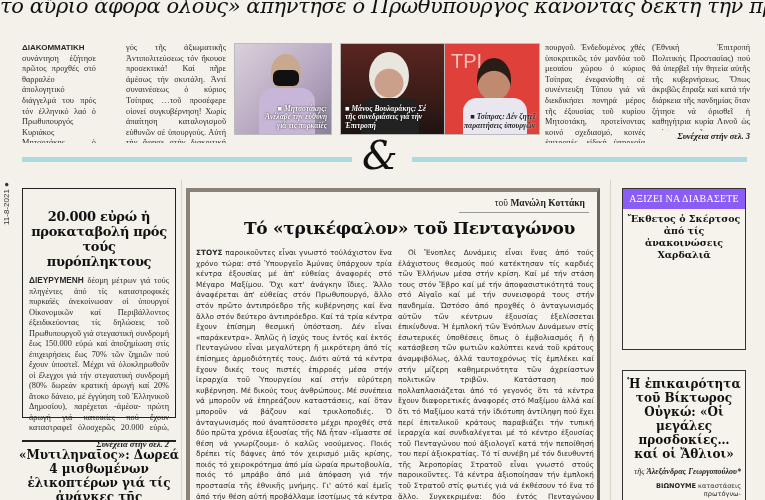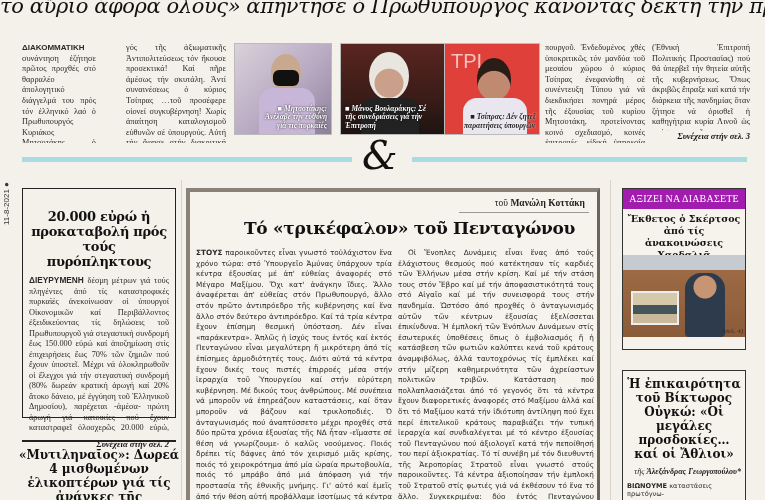--- a/index.html
+++ b/index.html
@@ -103,21 +103,21 @@
     font-family: "DejaVu Sans", sans-serif;
     font-size: 7.3px; line-height: 10.6px; text-align: justify; color: #2a2a2a;
   }
   .main-col b { font-weight: bold; }
   
   .read-box {
     position: absolute; left: 622px; top: 188px; width: 124px; height: 162px;
     border: 1px solid #333; background: #f6f3ec; overflow: hidden;
   }
   .read-head {
-    background: #a21caf; color: #fff; height: 20px; line-height: 20px;
+    background: #8b5cf6; color: #fff; height: 20px; line-height: 20px;
     text-align: center; font-family: "Liberation Serif", serif; font-size: 10px;
     letter-spacing: 0.2px; white-space: nowrap;
   }
   .read-title {
     font-family: "DejaVu Serif", serif; font-weight: bold;
     font-size: 9.5px; line-height: 12px; text-align: center; padding: 4px 2px 0; color: #111;
   }
   .read-photo {
     position: absolute; left: 0; top: 66px; width: 124px; height: 82px;
     background: linear-gradient(#c6cbd2 0, #c6cbd2 18%, #9c6b45 18%, #8b5a38 100%);
@@ -143,21 +143,21 @@
   }
   .victor-title {
     font-family: "DejaVu Serif", serif; font-weight: bold;
     font-size: 12px; line-height: 14px; text-align: center; color: #111;
   }
   .victor-by {
     font-size: 8px; font-style: italic; text-align: right; margin-top: 6px; color: #222;
   }
   .victor-by b { font-weight: bold; }
   .victor-body {
-    font-family: "DejaVu Sans", sans-serif; font-size: 6.6px; margin-top: 6px; color: #2a2a2a;
+    font-family: "DejaVu Sans", sans-serif; font-size: 6.6px; margin-top: 6px; color: #2a2a2a; text-align: right;
   }
   .victor-body b { font-weight: bold; }
   .vsep { position:absolute; width:1px; background:#d8d4cc; }
 </style>
 </head>
 <body>
 
 <div class="headline-top">τό αὔριο ἀφορᾶ ὅλους» ἀπήντησε ὁ Πρωθυπουργός κάνοντας δεκτή τήν πρόταση!</div>
 
 <div class="col-text" style="left:22px; top:43px; width:74px; height:100px; overflow:hidden;">
@@ -213,25 +213,20 @@
   <div class="main-title">Τό «τρικέφαλον» τοῦ Πενταγώνου</div>
   <div class="main-col" style="left:6px; height:256px; overflow:hidden;">
     <b>ΣΤΟΥΣ</b><span> παροικοῦντες εἶναι γνωστό τοὐλάχιστον ἕνα χρόνο τώρα: στό Ὑπουργεῖο Ἀμύνας ὑπάρχουν τρία κέντρα ἐξουσίας μέ ἀπ' εὐθείας ἀναφορές στό Μέγαρο Μαξίμου. Ὄχι κατ' ἀνάγκην ἴδιες. Ἄλλο ἀναφέρεται ἀπ' εὐθείας στόν Πρωθυπουργό, ἄλλο στόν πρῶτο ἀντιπρόεδρο τῆς κυβέρνησης καί ἕνα ἄλλο στόν δεύτερο ἀντιπρόεδρο. Καί τά τρία κέντρα ἔχουν ἐπίσημη θεσμική ὑπόσταση. Δέν εἶναι «παράκεντρα». Ἁπλῶς ἡ ἰσχύς τους ἐντός καί ἐκτός Πενταγώνου εἶναι μεγαλύτερη ἤ μικρότερη ἀπό τίς ἐπίσημες ἁρμοδιότητές τους. Διότι αὐτά τά κέντρα ἔχουν δικές τους πιστές ἐπιρροές μέσα στήν ἱεραρχία τοῦ Ὑπουργείου καί στήν εὐρύτερη κυβέρνηση. Μέ δικούς τους ἀνθρώπους. Μέ συνέπεια νά μποροῦν νά ἐπηρεάζουν καταστάσεις, καί ὅταν μποροῦν νά βάζουν καί τρικλοποδιές. Ὁ ἀνταγωνισμός πού ἀναπτύσσετο μέχρι προχθές στά δύο πρῶτα χρόνια ἐξουσίας τῆς ΝΔ ἦταν -εἴμαστε σέ θέση νά γνωρίζουμε- ὁ καλῶς νοούμενος. Ποιός δρέπει τίς δάφνες ἀπό τόν χειρισμό μιᾶς κρίσης, ποιός τό χειροκρότημα ἀπό μία ὡραία πρωτοβουλία, ποιός τό μπράβο ἀπό μιά ἀπόφαση γιά τήν προστασία τῆς ἐθνικῆς μνήμης. Γι' αὐτό καί ἐμεῖς ἀπό τήν θέση αὐτή προβάλλαμε ἰσοτίμως τά κέντρα αὐτά εἴτε εἶναι ἀμιγῶς «πολιτικά», εἴτε ἀμιγῶς «στρατιωτικά», εἴτε «μικτά» πολιτικά καί στρατιωτικά: γιατί ὁ ἀνταγωνισμός προσφορᾶς ὑπέρ πατρίδος εἶναι ὡραῖο</span>
   </div>
   <div class="main-col" style="left:208px; height:256px; overflow:hidden; text-indent:10px;">Οἱ Ἔνοπλες Δυνάμεις εἶναι ἕνας ἀπό τούς ἐλάχιστους θεσμούς πού κατέκτησαν τίς καρδιές τῶν Ἑλλήνων μέσα στήν κρίση. Καί μέ τήν στάση τους στόν Ἔβρο καί μέ τήν ἀποφασιστικότητά τους στό Αἰγαῖο καί μέ τήν συνεισφορά τους στήν πανδημία. Ὡστόσο ἀπό προχθές ὁ ἀνταγωνισμός αὐτῶν τῶν κέντρων ἐξουσίας ἐξελίσσεται ἐπικίνδυνα. Ἡ ἐμπλοκή τῶν Ἐνόπλων Δυνάμεων στίς ἐσωτερικές ὑποθέσεις ὅπως ὁ ἐμβολιασμός ἤ ἡ κατάσβεση τῶν φωτιῶν καλύπτει κενά τοῦ κράτους ἀναμφιβόλως, ἀλλά ταυτοχρόνως τίς ἐμπλέκει καί στήν μίζερη καθημερινότητα τῶν ἀχρείαστων πολιτικῶν τριβῶν. Κατάσταση πού πολλαπλασιάζεται ἀπό τό γεγονός ὅτι τά κέντρα ἔχουν διαφορετικές ἀναφορές στό Μαξίμου ἀλλά καί ὅτι τό Μαξίμου κατά τήν ἰδιότυπη ἀντίληψη πού ἔχει περί ἐπιτελικοῦ κράτους παραβιάζει τήν τυπική ἱεραρχία καί συνδιαλέγεται μέ τό κέντρο ἐξουσίας τοῦ Πενταγώνου πού ἀξιολογεῖ κατά τήν πεποίθησή του περί ἀξιοκρατίας. Τό τί συνέβη μέ τόν διευθυντή τῆς Ἀεροπορίας Στρατοῦ εἶναι γνωστό στούς παροικοῦντες. Τά κέντρα ἀξιοποίησαν τήν ἐμπλοκή τοῦ Στρατοῦ στίς φωτιές γιά νά ἐκθέσουν τό ἕνα τό ἄλλο. Συγκεκριμένα: δύο ἐντός Πενταγώνου συνασπίστηκαν ἐναντίον ἑνός! Οἱ ἀναφορές γιά τήν ἑτοιμότητα συμμετοχῆς τῶν 8 Σινούκ στήν κατάσβεση τῶν πυρκαϊῶν ἔφθαναν στό ἕνα βαλλόμενο κέντρο καί ἀπό αὐτό στό</div>
 </div>
 
 <div class="read-box">
   <div class="read-head">ΑΞΙΖΕΙ ΝΑ ΔΙΑΒΑΣΕΤΕ</div>
   <div class="read-title">Ἔκθετος ὁ Σκέρτσος ἀπό τίς ἀνακοινώσεις Χαρδαλιᾶ</div>
-  <div class="read-photo">
-    <div class="poster"></div>
-    <div class="person"></div>
-    <div class="read-page">(σελ. 4)</div>
-  </div>
 </div>
 
 <div class="victor-box">
   <div class="victor-title">Ἡ ἐπικαιρότητα τοῦ Βίκτωρος Οὐγκώ: «Οἱ μεγάλες προσδοκίες… καί οἱ Ἄθλιοι»</div>
   <div class="victor-by">
     <span>τῆς </span><b>Ἀλεξάνδρας Γεωργοπούλου*</b>
   </div>
   <div class="victor-body">
     <b>ΒΙΩΝΟΥΜΕ</b><span> καταστάσεις πρωτόγνω-</span>
   </div>

